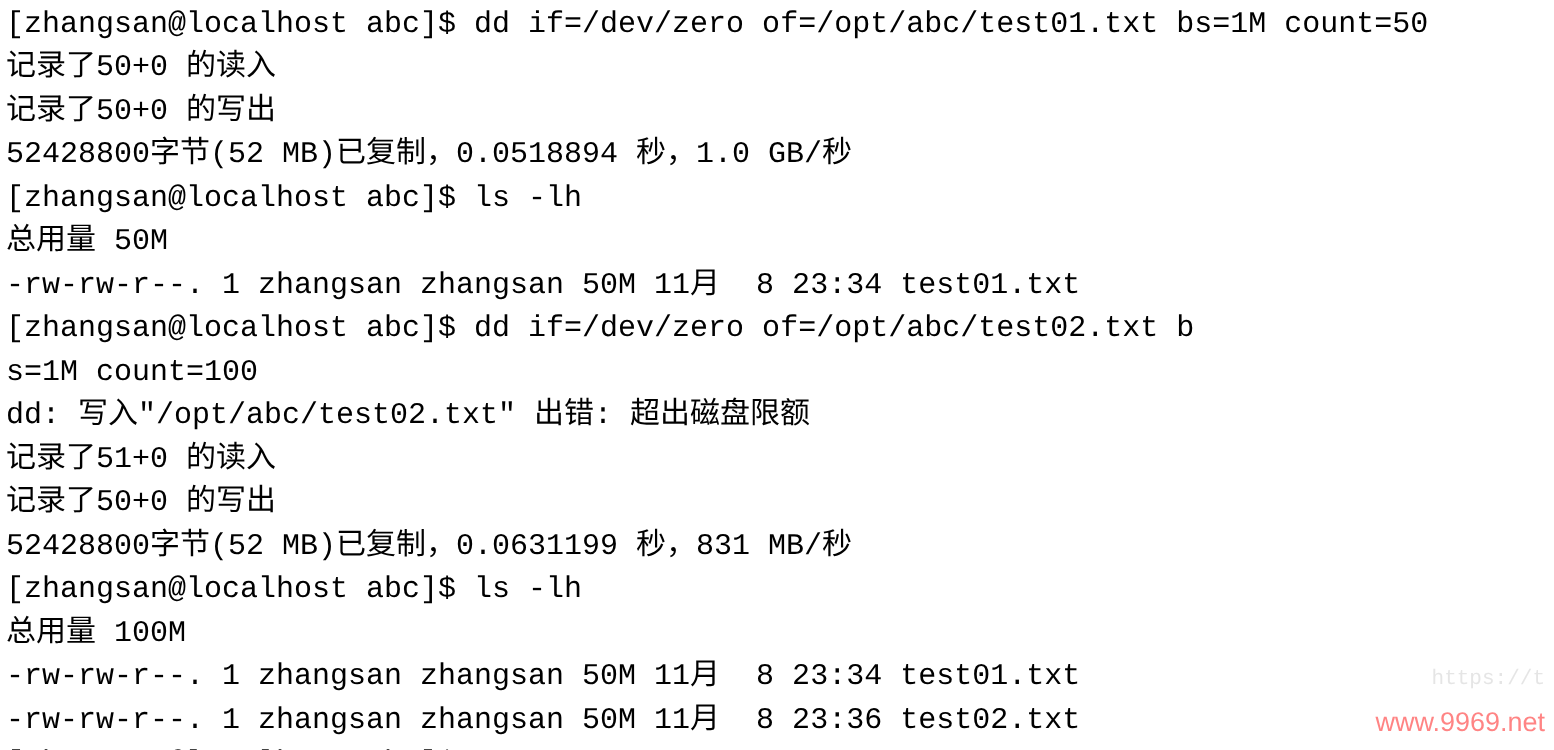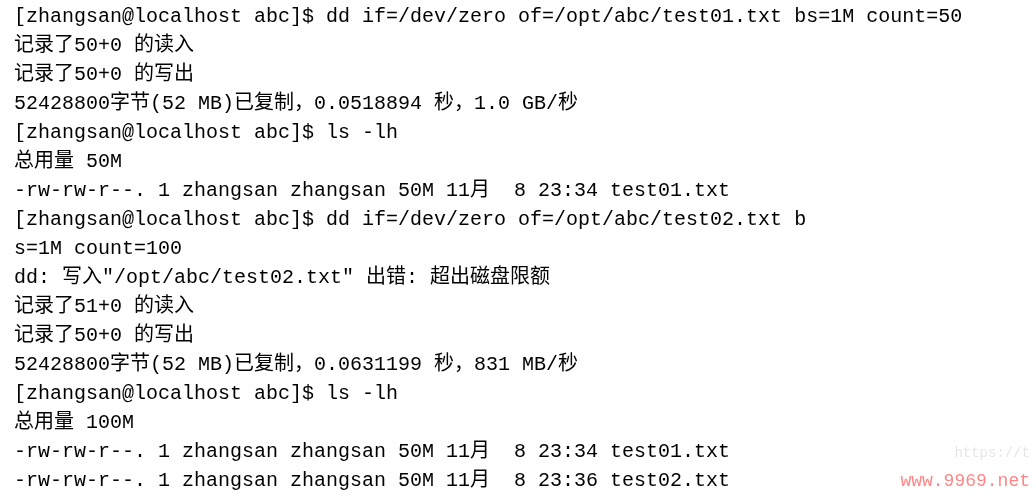--- a/index.html
+++ b/index.html
@@ -12,29 +12,29 @@
     font-size: 20px;
     line-height: 29px;
     color: #000000;
     overflow: hidden;
     position: relative;
   }
   .terminal {
     white-space: pre;
     padding: 2px 4px;
   }
-  .line { display: block; margin-left: 10px; }
+  .line { display: block; }
   .watermark {
     position: absolute;
     right: 6px;
     bottom: 4px;
     color: #ff3333;
     opacity: 0.6;
     font-size: 18px;
-    font-family: Liberation Mono, monospace;
+    font-family: Liberation Sans, sans-serif;
   }
   .watermark-faint {
     position: absolute;
     right: 6px;
     bottom: 32px;
     color: #cccccc;
     opacity: 0.5;
     font-size: 14px;
     font-family: "Consolas", "Courier New", monospace;
   }

